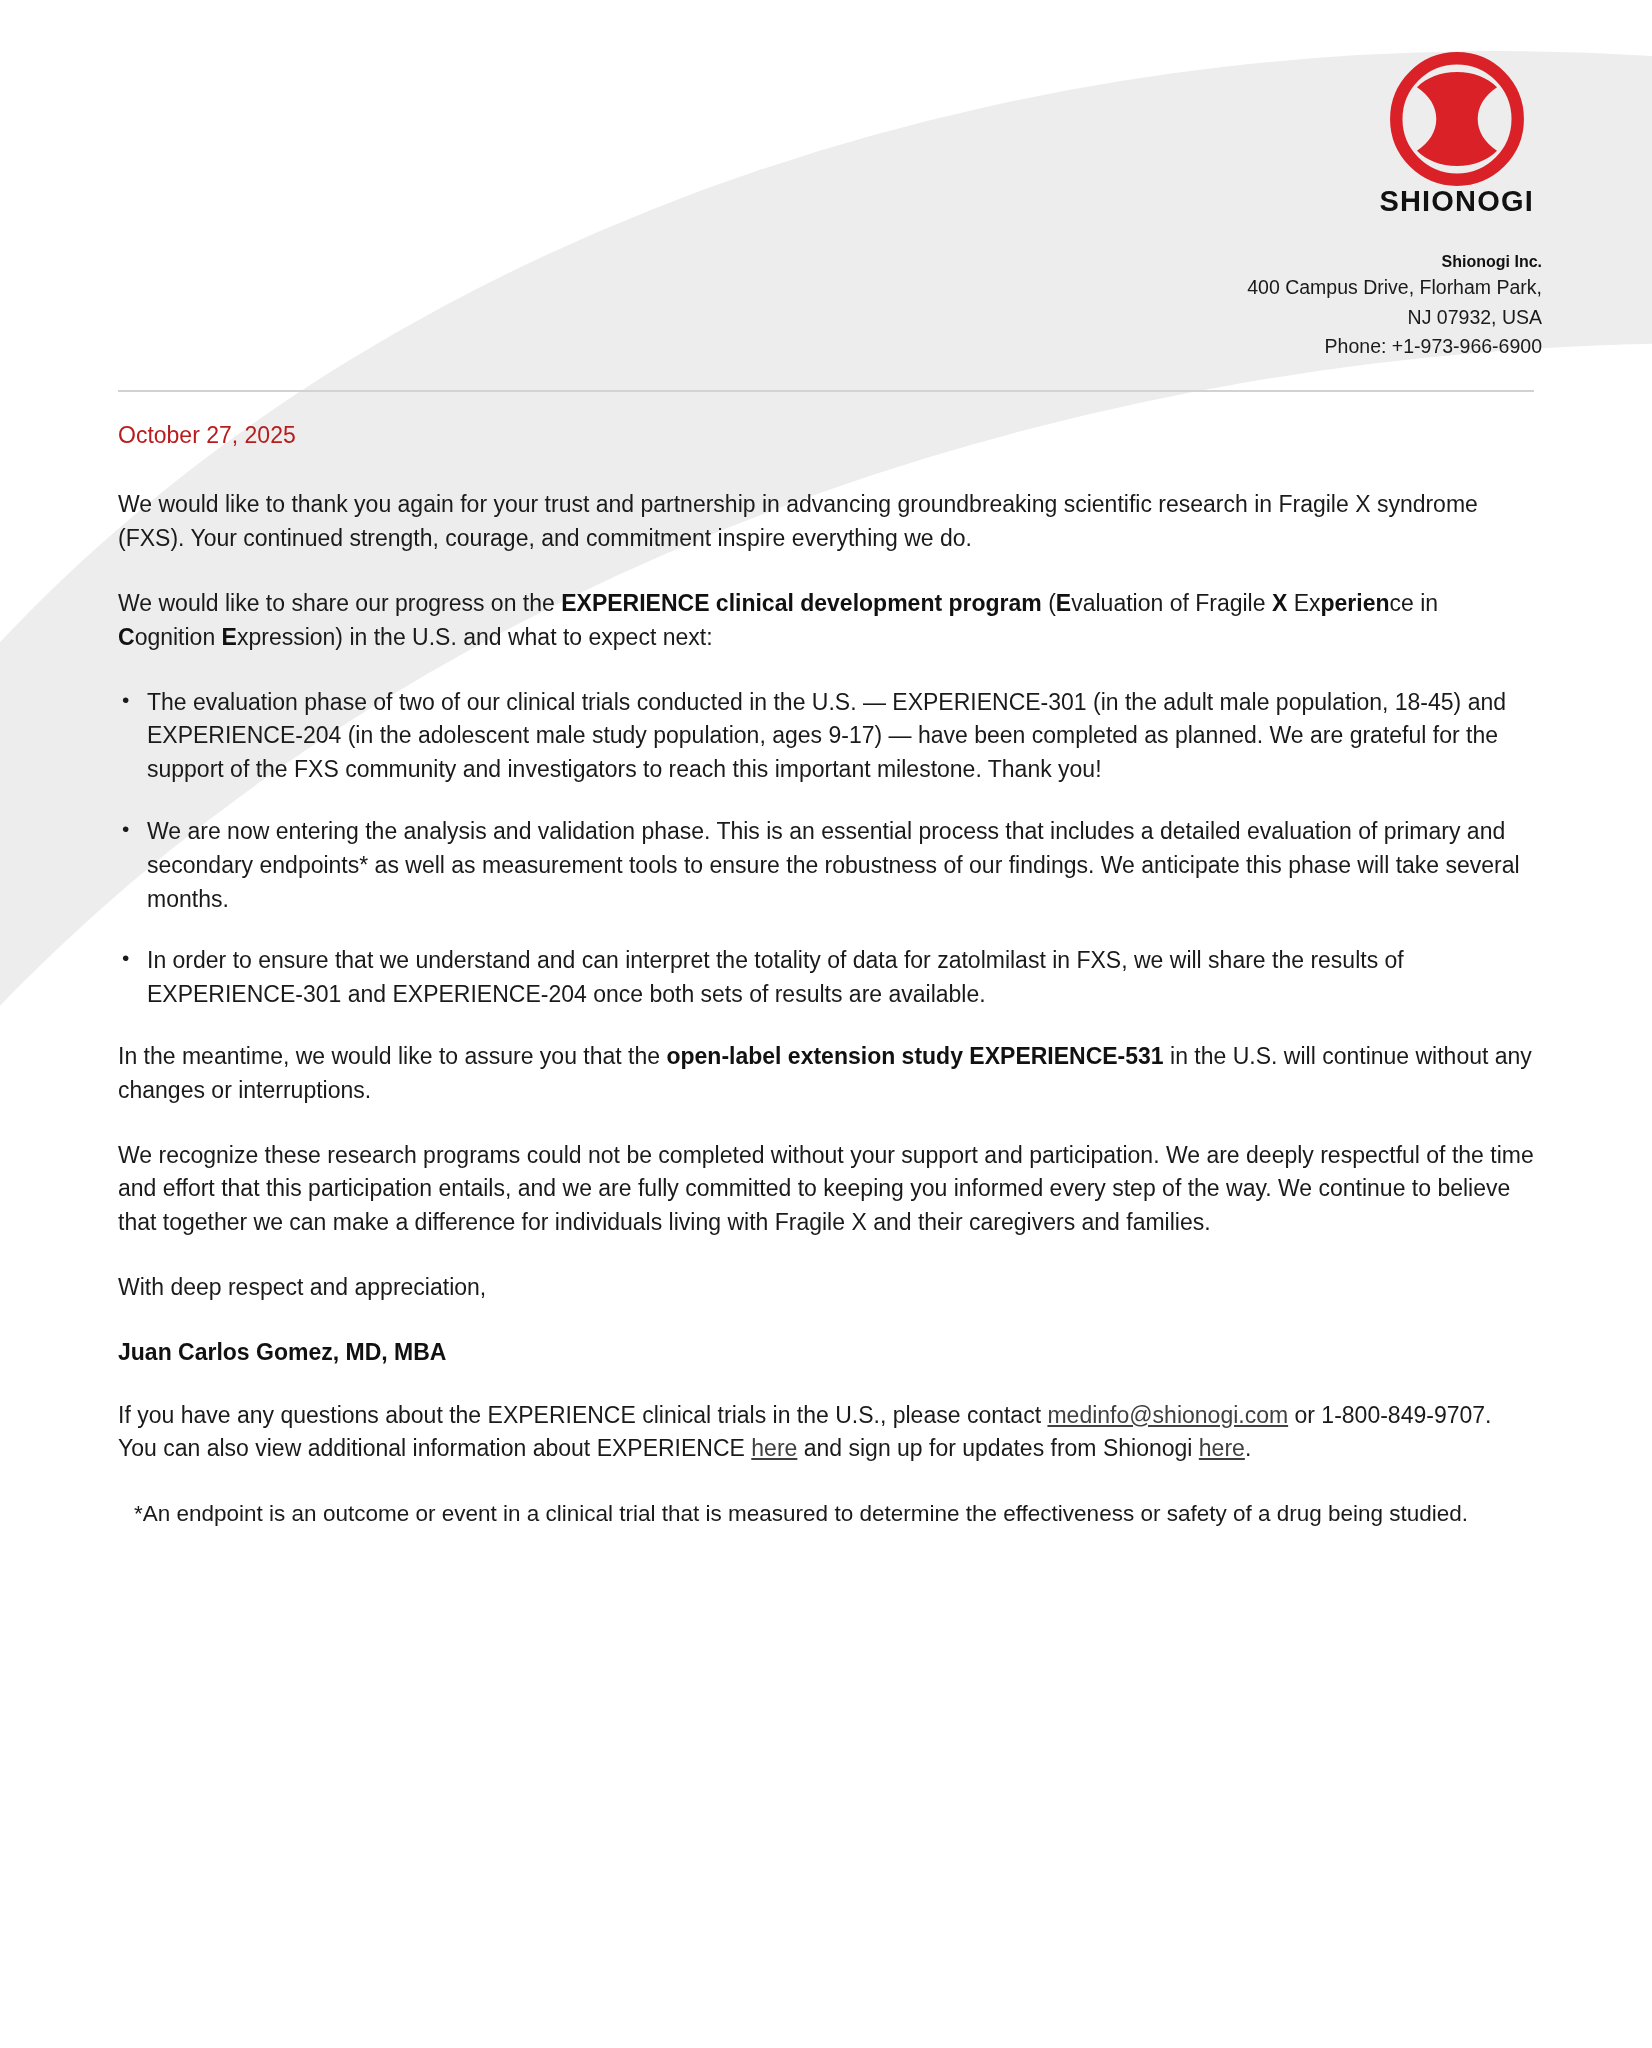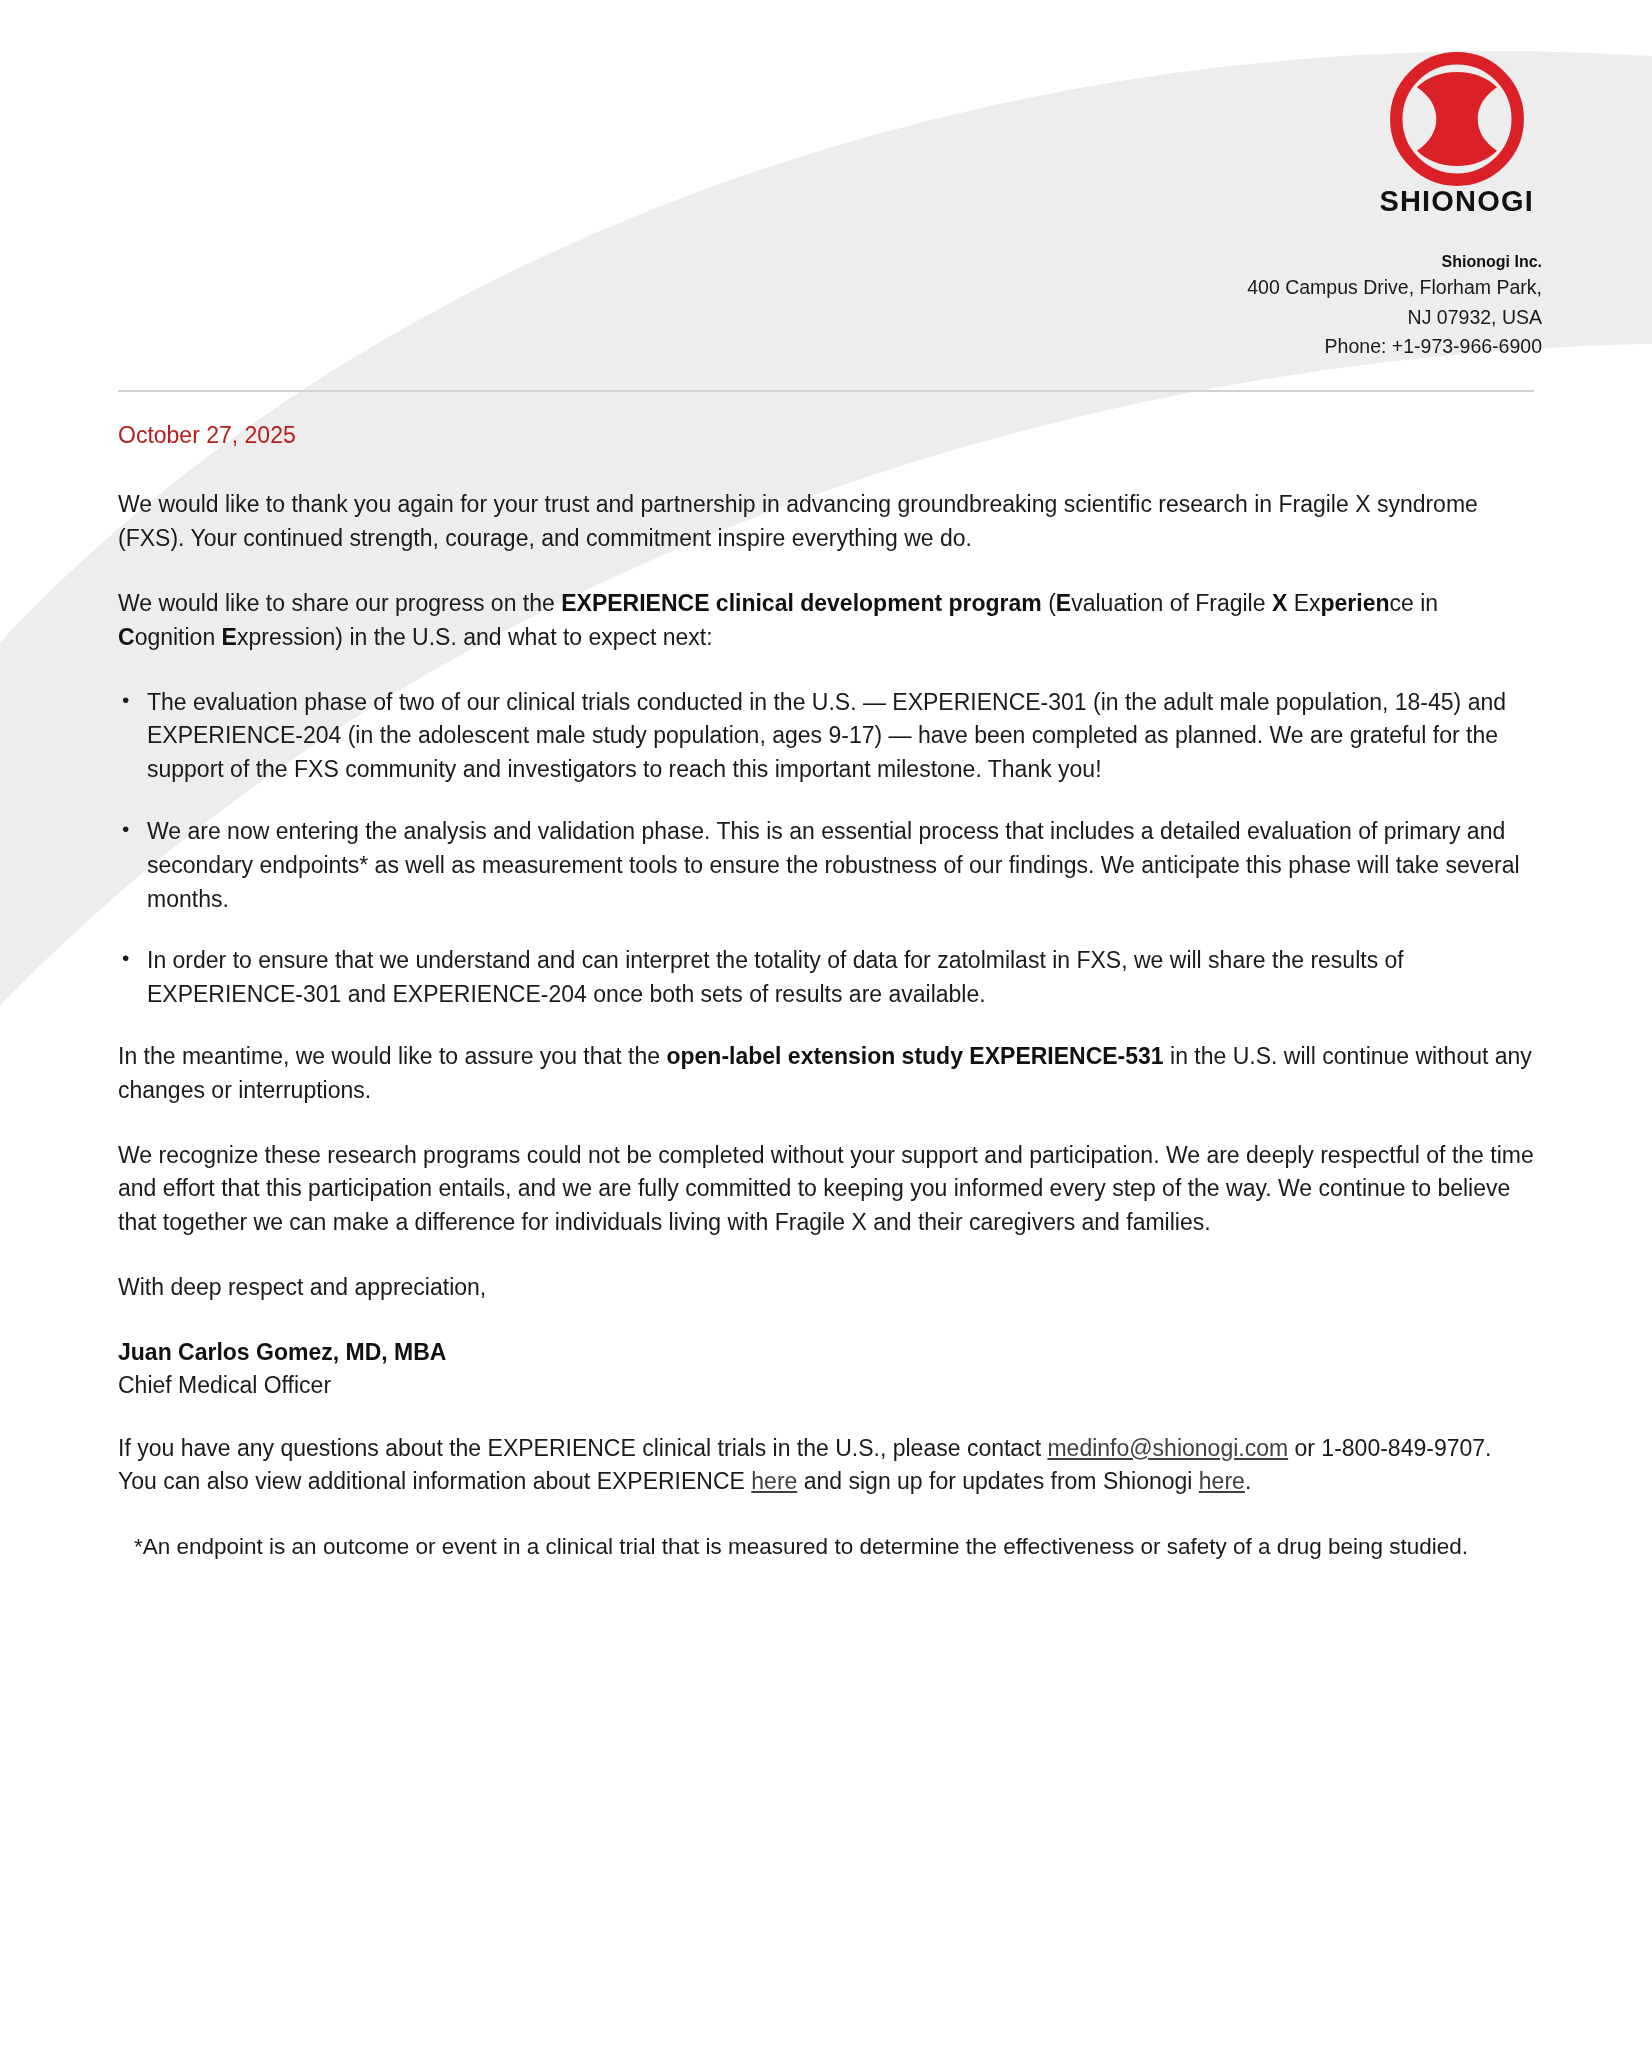--- a/index.html
+++ b/index.html
@@ -230,21 +230,20 @@
       <p class="para">
         <span>In the meantime, we would like to assure you that the </span><b>open-label extension study EXPERIENCE-531</b><span> in the U.S. will continue without any changes or interruptions.</span>
       </p>
 
       <p class="para">We recognize these research programs could not be completed without your support and participation. We are deeply respectful of the time and effort that this participation entails, and we are fully committed to keeping you informed every step of the way. We continue to believe that together we can make a difference for individuals living with Fragile X and their caregivers and families.</p>
 
       <p class="para">With deep respect and appreciation,</p>
 
       <div class="sig-block">
         <p class="sig-name">Juan Carlos Gomez, MD, MBA</p>
-        <p class="sig-line">Chief Medical Officer</p>
       </div>
 
       <p class="para">
         <span>If you have any questions about the EXPERIENCE clinical trials in the U.S., please contact </span><a class="doclink" href="#">medinfo@shionogi.com</a><span> or 1-800-849-9707. You can also view additional information about EXPERIENCE </span><a class="doclink" href="#">here</a><span> and sign up for updates from Shionogi </span><a class="doclink" href="#">here</a><span>.</span>
       </p>
 
       <p class="footnote">*An endpoint is an outcome or event in a clinical trial that is measured to determine the effectiveness or safety of a drug being studied.</p>
 
     </div>
   </div>

